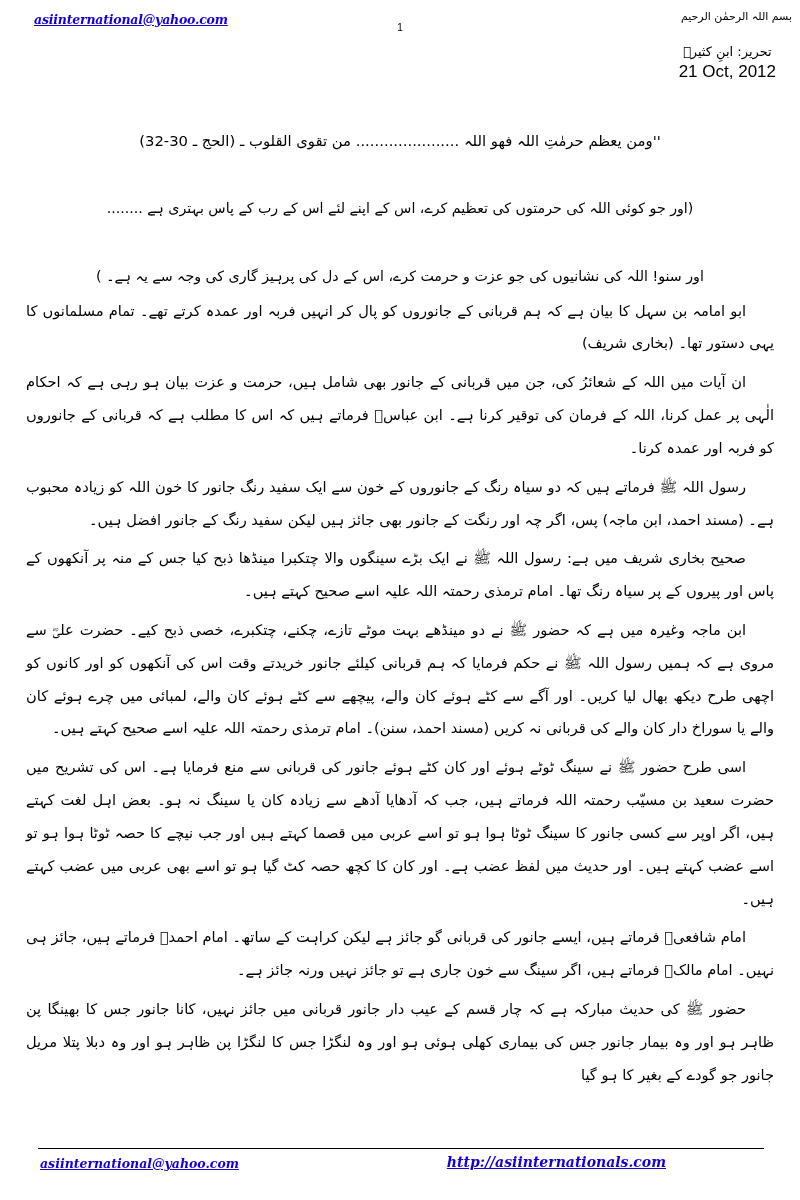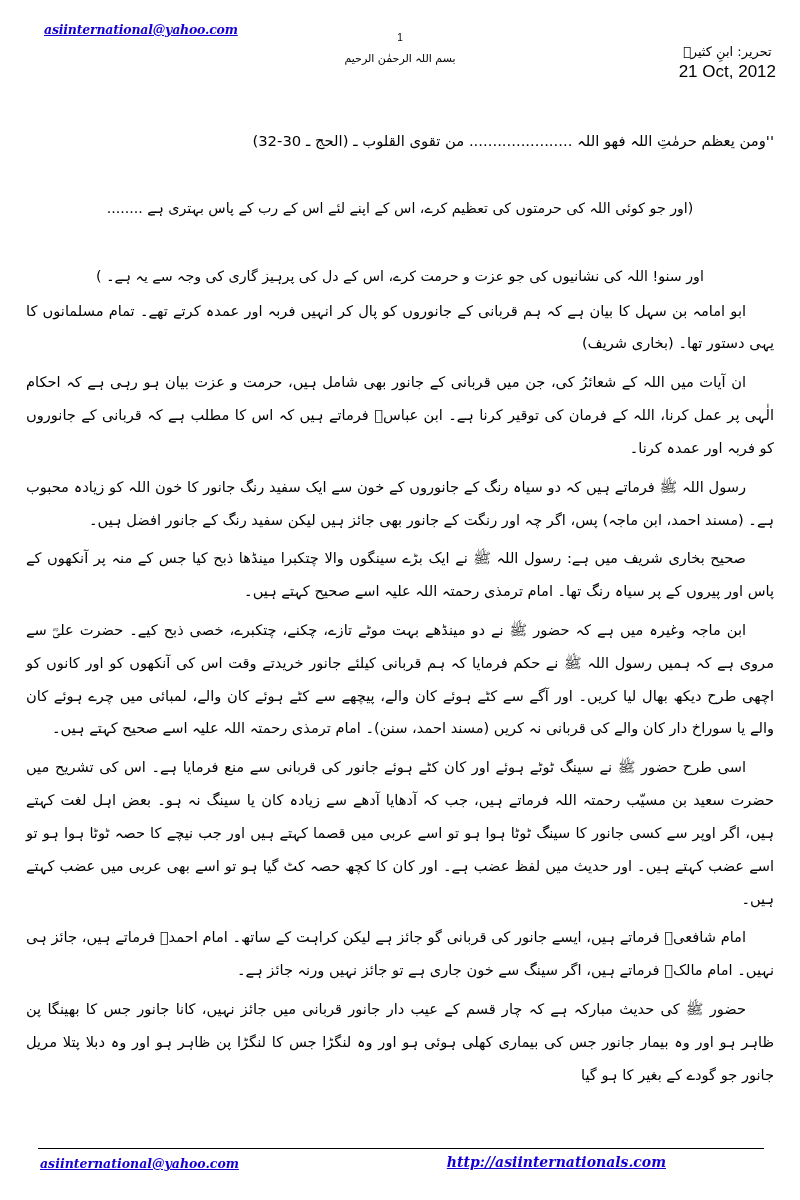--- a/index.html
+++ b/index.html
@@ -13,21 +13,21 @@
     height: 1200px;
     position: relative;
     font-family: "DejaVu Sans", sans-serif;
     overflow: hidden;
   }
 
   .page {
     position: relative;
     width: 800px;
     height: 1200px;
-    padding: 18px;
+    padding: 8px;
   }
 
   
   .top-bar {
     position: relative;
     height: 30px;
     width: 100%;
   }
   .email-top {
     position: absolute;
@@ -39,26 +39,25 @@
     font-style: italic;
     font-weight: bold;
     font-size: 12.5px;
     letter-spacing: -0.2px;
     white-space: nowrap;
   }
   .bismillah {
     position: absolute;
     left: 0; right: 0;
     top: 2px;
-    text-align: center;
+    text-align: right;
     font-family: "DejaVu Sans", sans-serif;
     font-size: 11px;
     color: #000;
     direction: rtl;
-    margin-top: 32px;
   }
   .page-number {
     position: absolute;
     left: 0; right: 0;
     top: 14px;
     text-align: center;
     font-family: "Liberation Sans", sans-serif;
     font-size: 10px;
     color: #000;
   }
@@ -115,21 +114,21 @@
     direction: rtl;
     text-align: justify;
     font-family: "DejaVu Sans", sans-serif;
     font-size: 14.6px;
     line-height: 2.25;
     color: #000;
     margin: 0 0 6px 0;
     text-indent: 28px;
   }
   .para.quote {
-    text-align: right;
+    text-align: center;
     text-indent: 0;
     font-size: 14.8px;
     line-height: 2.1;
     margin-bottom: 12px;
   }
   .para.translation {
     text-align: center;
     text-indent: 0;
     font-size: 14.2px;
     line-height: 2.2;

